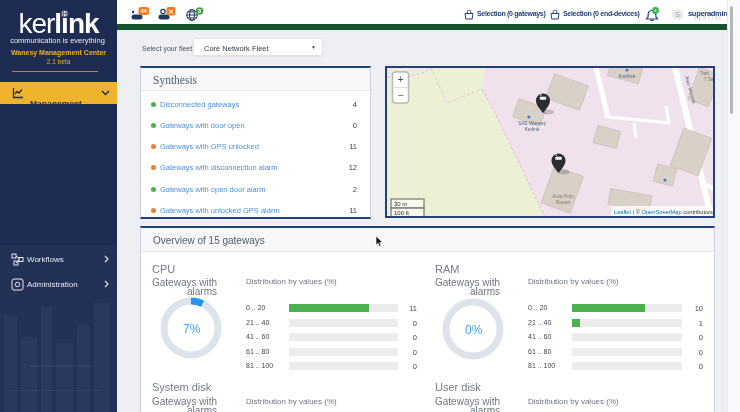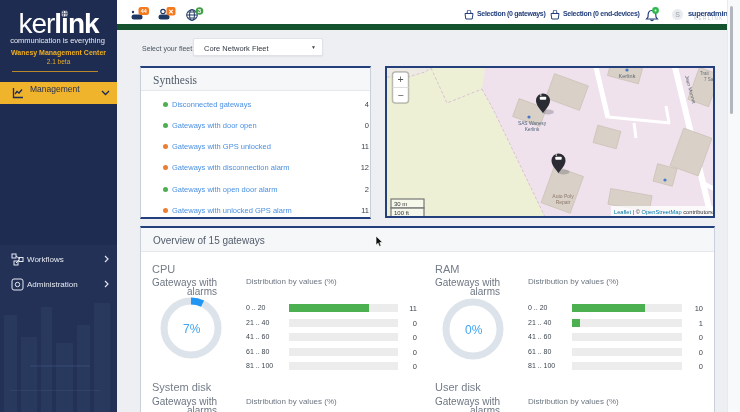--- a/index.html
+++ b/index.html
@@ -8,21 +8,21 @@
 .abs { position:absolute; }
 
 
 #sidebar { left:0; top:0; width:117px; height:412px; background:#1e2c52; overflow:hidden; }
 #logo-ker { left:0; top:8px; width:117px; text-align:center; color:#fff; font-size:28px; letter-spacing:-1px; }
 #logo-sub { left:0; top:36px; width:115px; text-align:center; color:#e8eaf2; font-size:7.5px; }
 #logo-wmc { left:0; top:49px; width:117px; text-align:center; color:#efae20; font-size:7px; font-weight:bold; }
 #logo-beta { left:0; top:58px; width:117px; text-align:center; color:#efae20; font-size:6.5px; }
 #logo-line { left:12px; top:71px; width:86px; height:1px; background:#b9882a; }
 #mgmt { left:0; top:82px; width:117px; height:22px; background:#f0b32c; color:#1e2c52; }
-#mgmt .txt { position:absolute; left:30px; top:2px; font-size:8.5px; font-weight:normal; }
+#mgmt .txt { position:absolute; left:30px; top:17px; font-size:8.5px; font-weight:bold; }
 #submenu { left:0; top:104px; width:117px; height:141px; background:#1a2745; }
 .subitem { position:absolute; left:24px; width:93px; font-size:7.5px; color:#dfe3ee; }
 #fleetrow { left:0; top:0px; width:117px; height:24px; background:#131d38; border-left:3px solid #f0b32c; }
 #lower { left:0; top:245px; width:117px; height:167px; background:#233156; }
 .mainitem { position:absolute; color:#e6eaf2; font-size:8px; }
 .city { position:absolute; background:rgba(130,155,205,0.07); }
 
 
 #topbar { left:117px; top:0; width:610px; height:30px; background:#fff; border-bottom:6px solid #14532d; }
 
@@ -31,21 +31,21 @@
 #dropdown { left:193px; top:38px; width:130px; height:18px; background:#fff; border:1px solid #e0e2e7; border-radius:2px; box-shadow:0 1px 2px rgba(0,0,0,0.06); }
 #dropdown .t { position:absolute; left:10px; top:4.5px; font-size:7.5px; color:#333a44; }
 #dropdown .c { position:absolute; right:6px; top:5px; font-size:5px; color:#444; }
 
 .panel { background:#fff; border:1px solid #c9cfdb; border-top:2px solid #24407c; border-bottom:2px solid #24407c; }
 .phead { background:#f6f7f8; border-bottom:1px solid #e6e8ec; }
 
 #synth { left:140px; top:66px; width:231px; height:153px; }
 #synth .phead { height:23px;font-family:Liberation Serif, serif; }
 #synth .phead span { position:absolute; left:12px; top:5.5px; font-size:11.5px; color:#515c6b; }
-.srow { position:absolute; left:12px; width:100%; height:21px; }
+.srow { position:absolute; left:0; width:100%; height:21px; }
 .sdot { position:absolute; left:10px; top:8px; width:5px; height:5px; border-radius:50%; }
 .slink { position:absolute; left:19px; top:6px; font-size:7.5px; color:#4a90e2; }
 .snum { position:absolute; right:13px; top:6px; font-size:7.5px; color:#3c434c; }
 
 #mappanel { left:385px; top:66px; width:330px; height:152px; border:2px solid #24407c; background:#efe2ec; overflow:hidden; }
 
 #overview { left:140px; top:226px; width:575px; height:190px; border-bottom:none; }
 #overview .phead { height:24px; }
 #overview .phead span { position:absolute; left:12px; top:7px; font-size:10px; color:#515c6b; }
 

